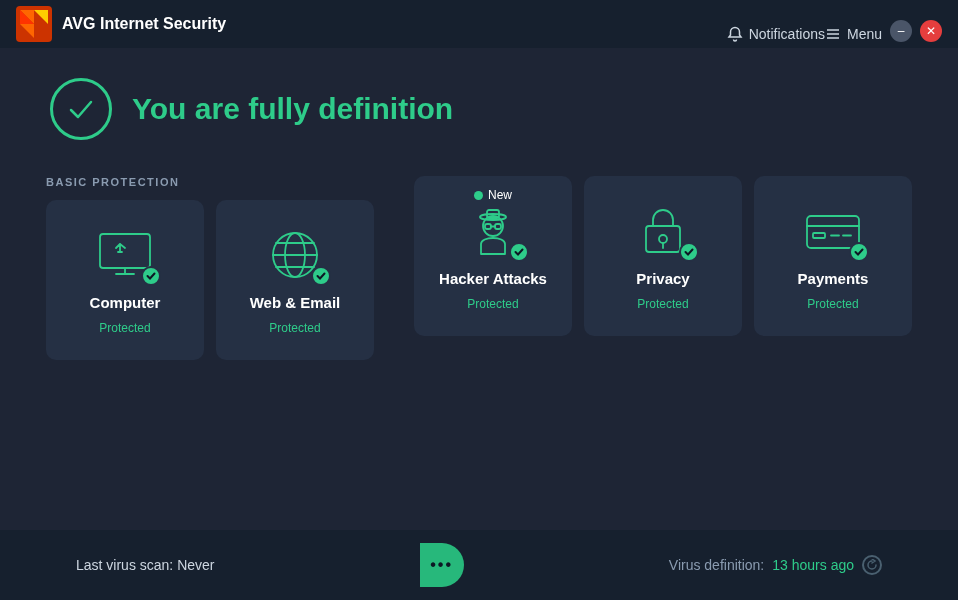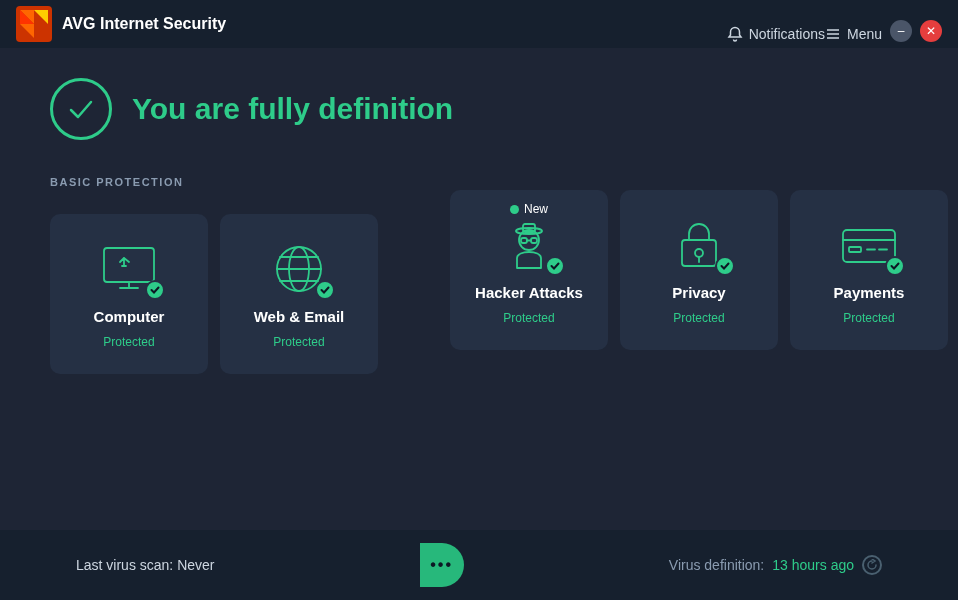--- a/index.html
+++ b/index.html
@@ -118,21 +118,22 @@
     }
 
     .status-text span {
       color: #2ecc8a;
       font-weight: 700;
     }
 
     
     .protection-sections {
       display: flex;
-      gap: 36px;
+      gap: 20px;
+      justify-content: center;
     }
 
     .protection-group {
       display: flex;
       flex-direction: column;
     }
 
     .protection-label {
       font-size: 11px;
       font-weight: 700;
@@ -153,21 +154,20 @@
       width: 158px;
       height: 160px;
       display: flex;
       flex-direction: column;
       align-items: center;
       justify-content: center;
       gap: 10px;
       cursor: pointer;
       transition: background 0.2s;
       position: relative;
-      margin-top: 14px;
     }
 
     .card-icon-wrapper {
       position: relative;
       width: 64px;
       height: 58px;
       display: flex;
       align-items: center;
       justify-content: center;
     }

